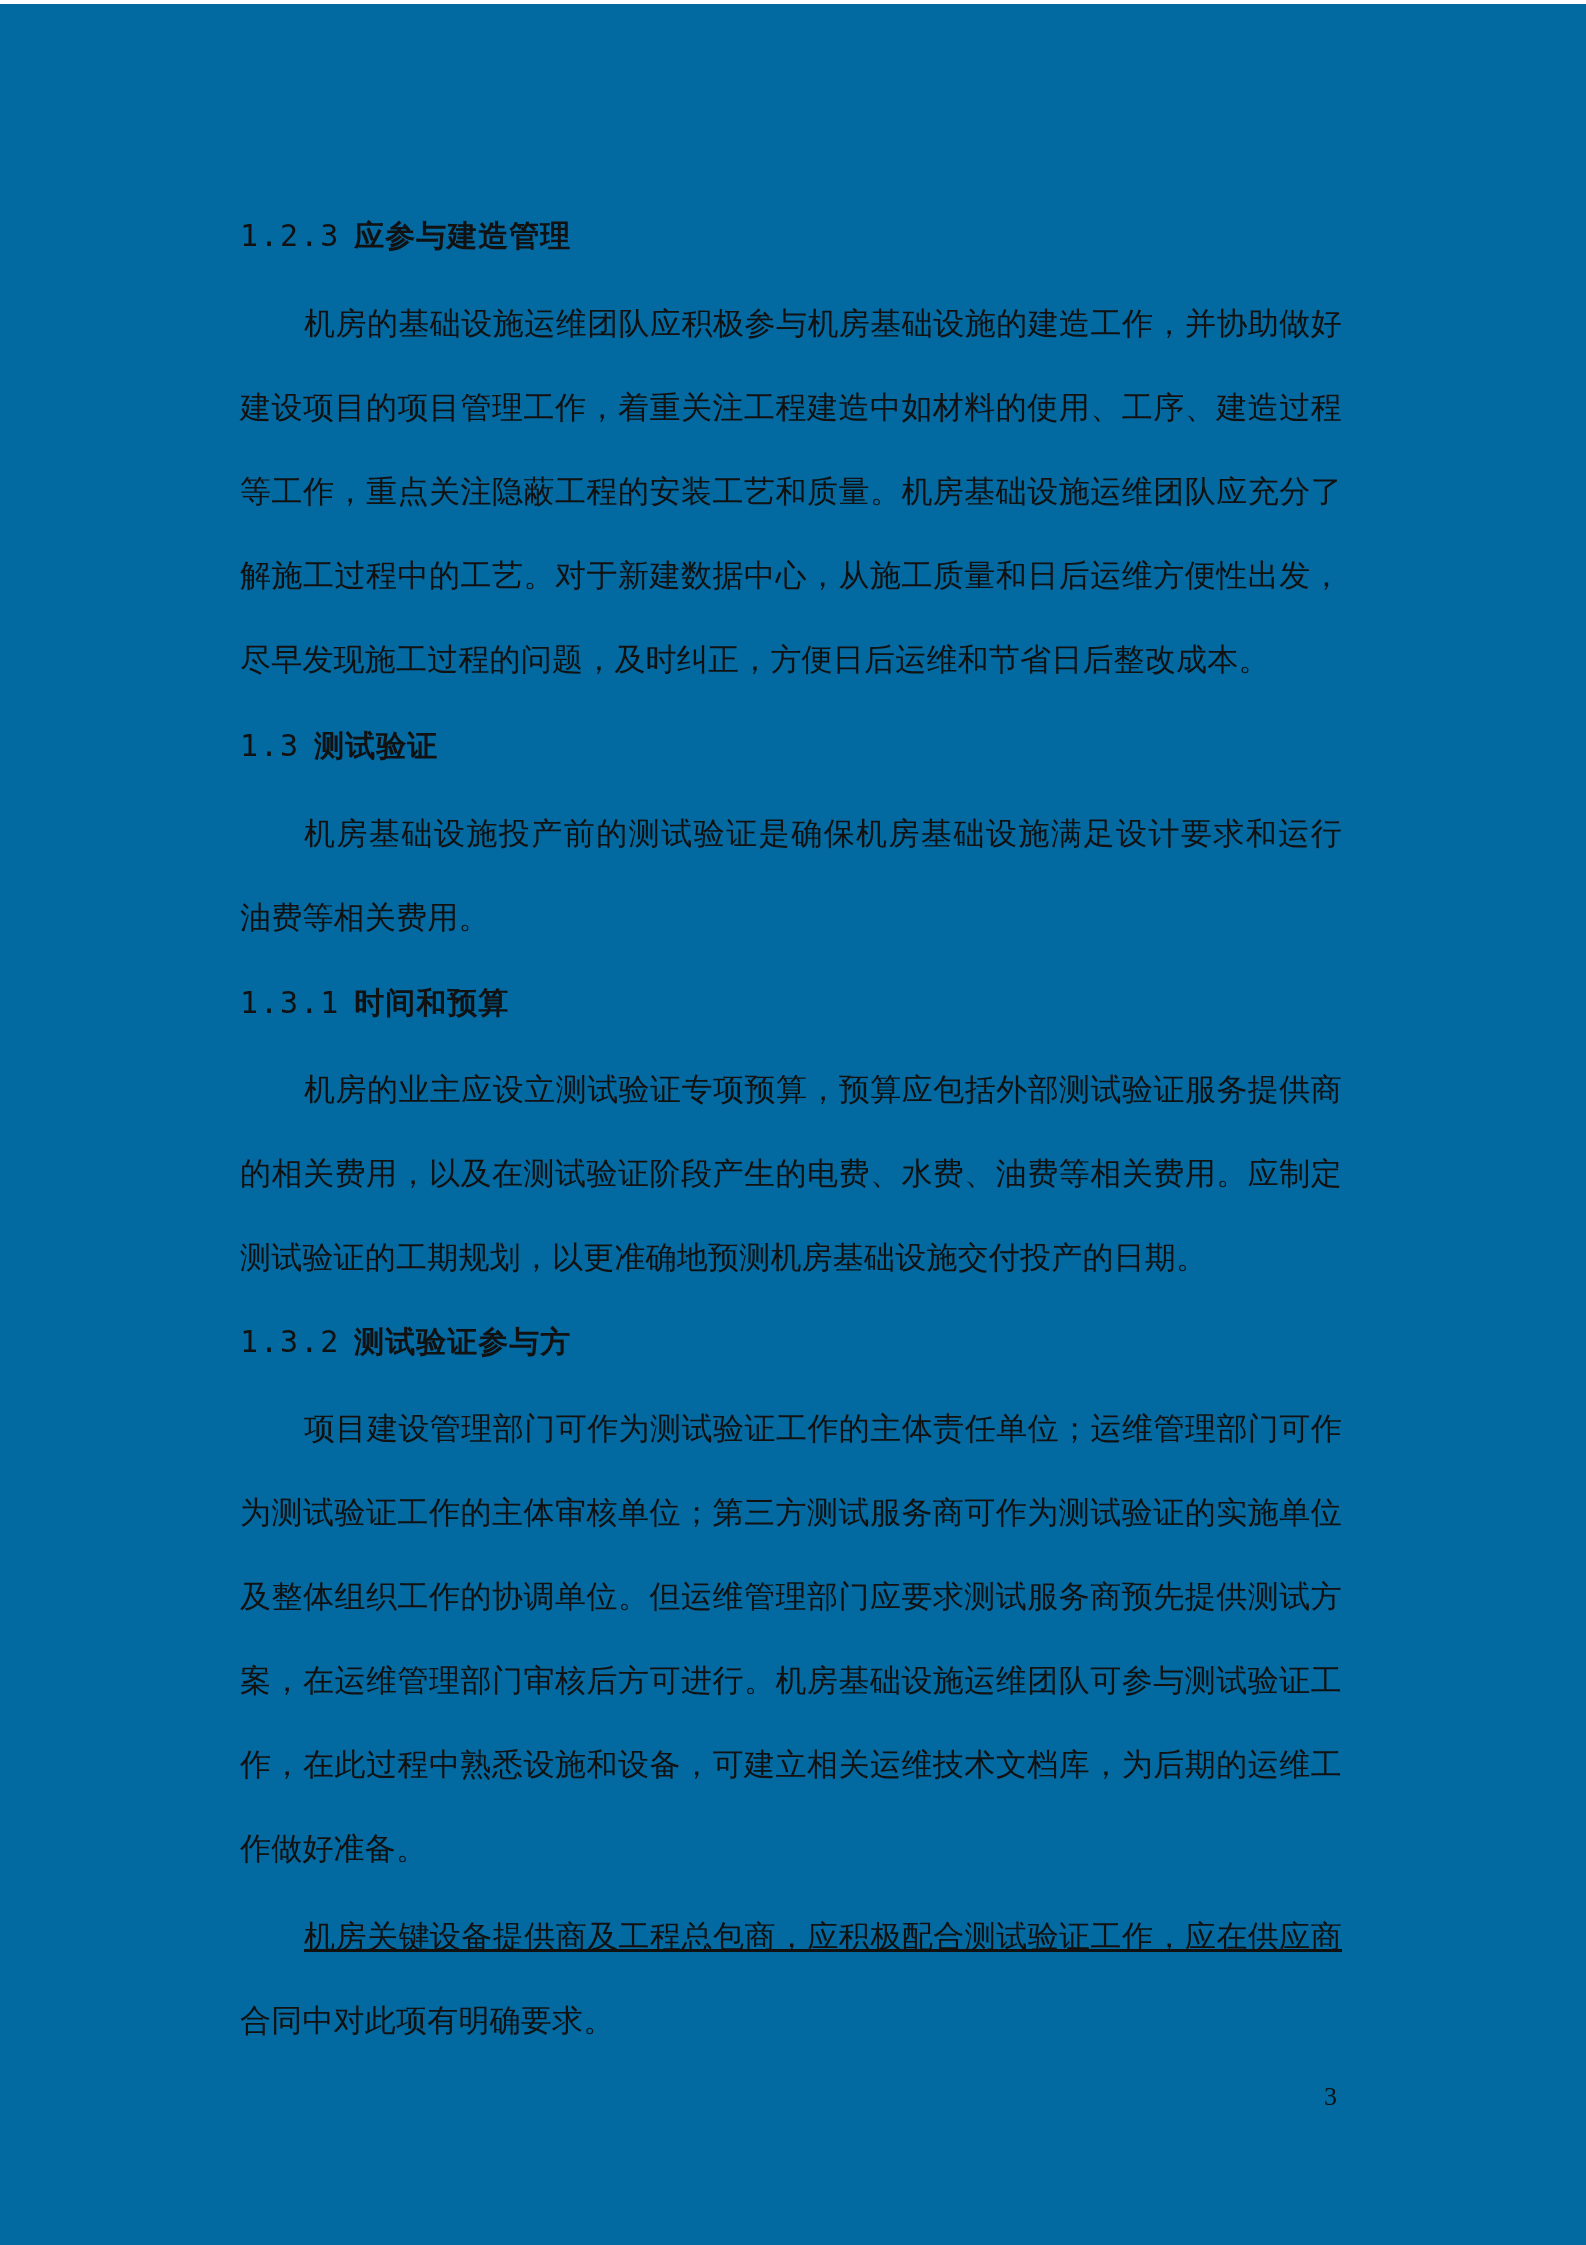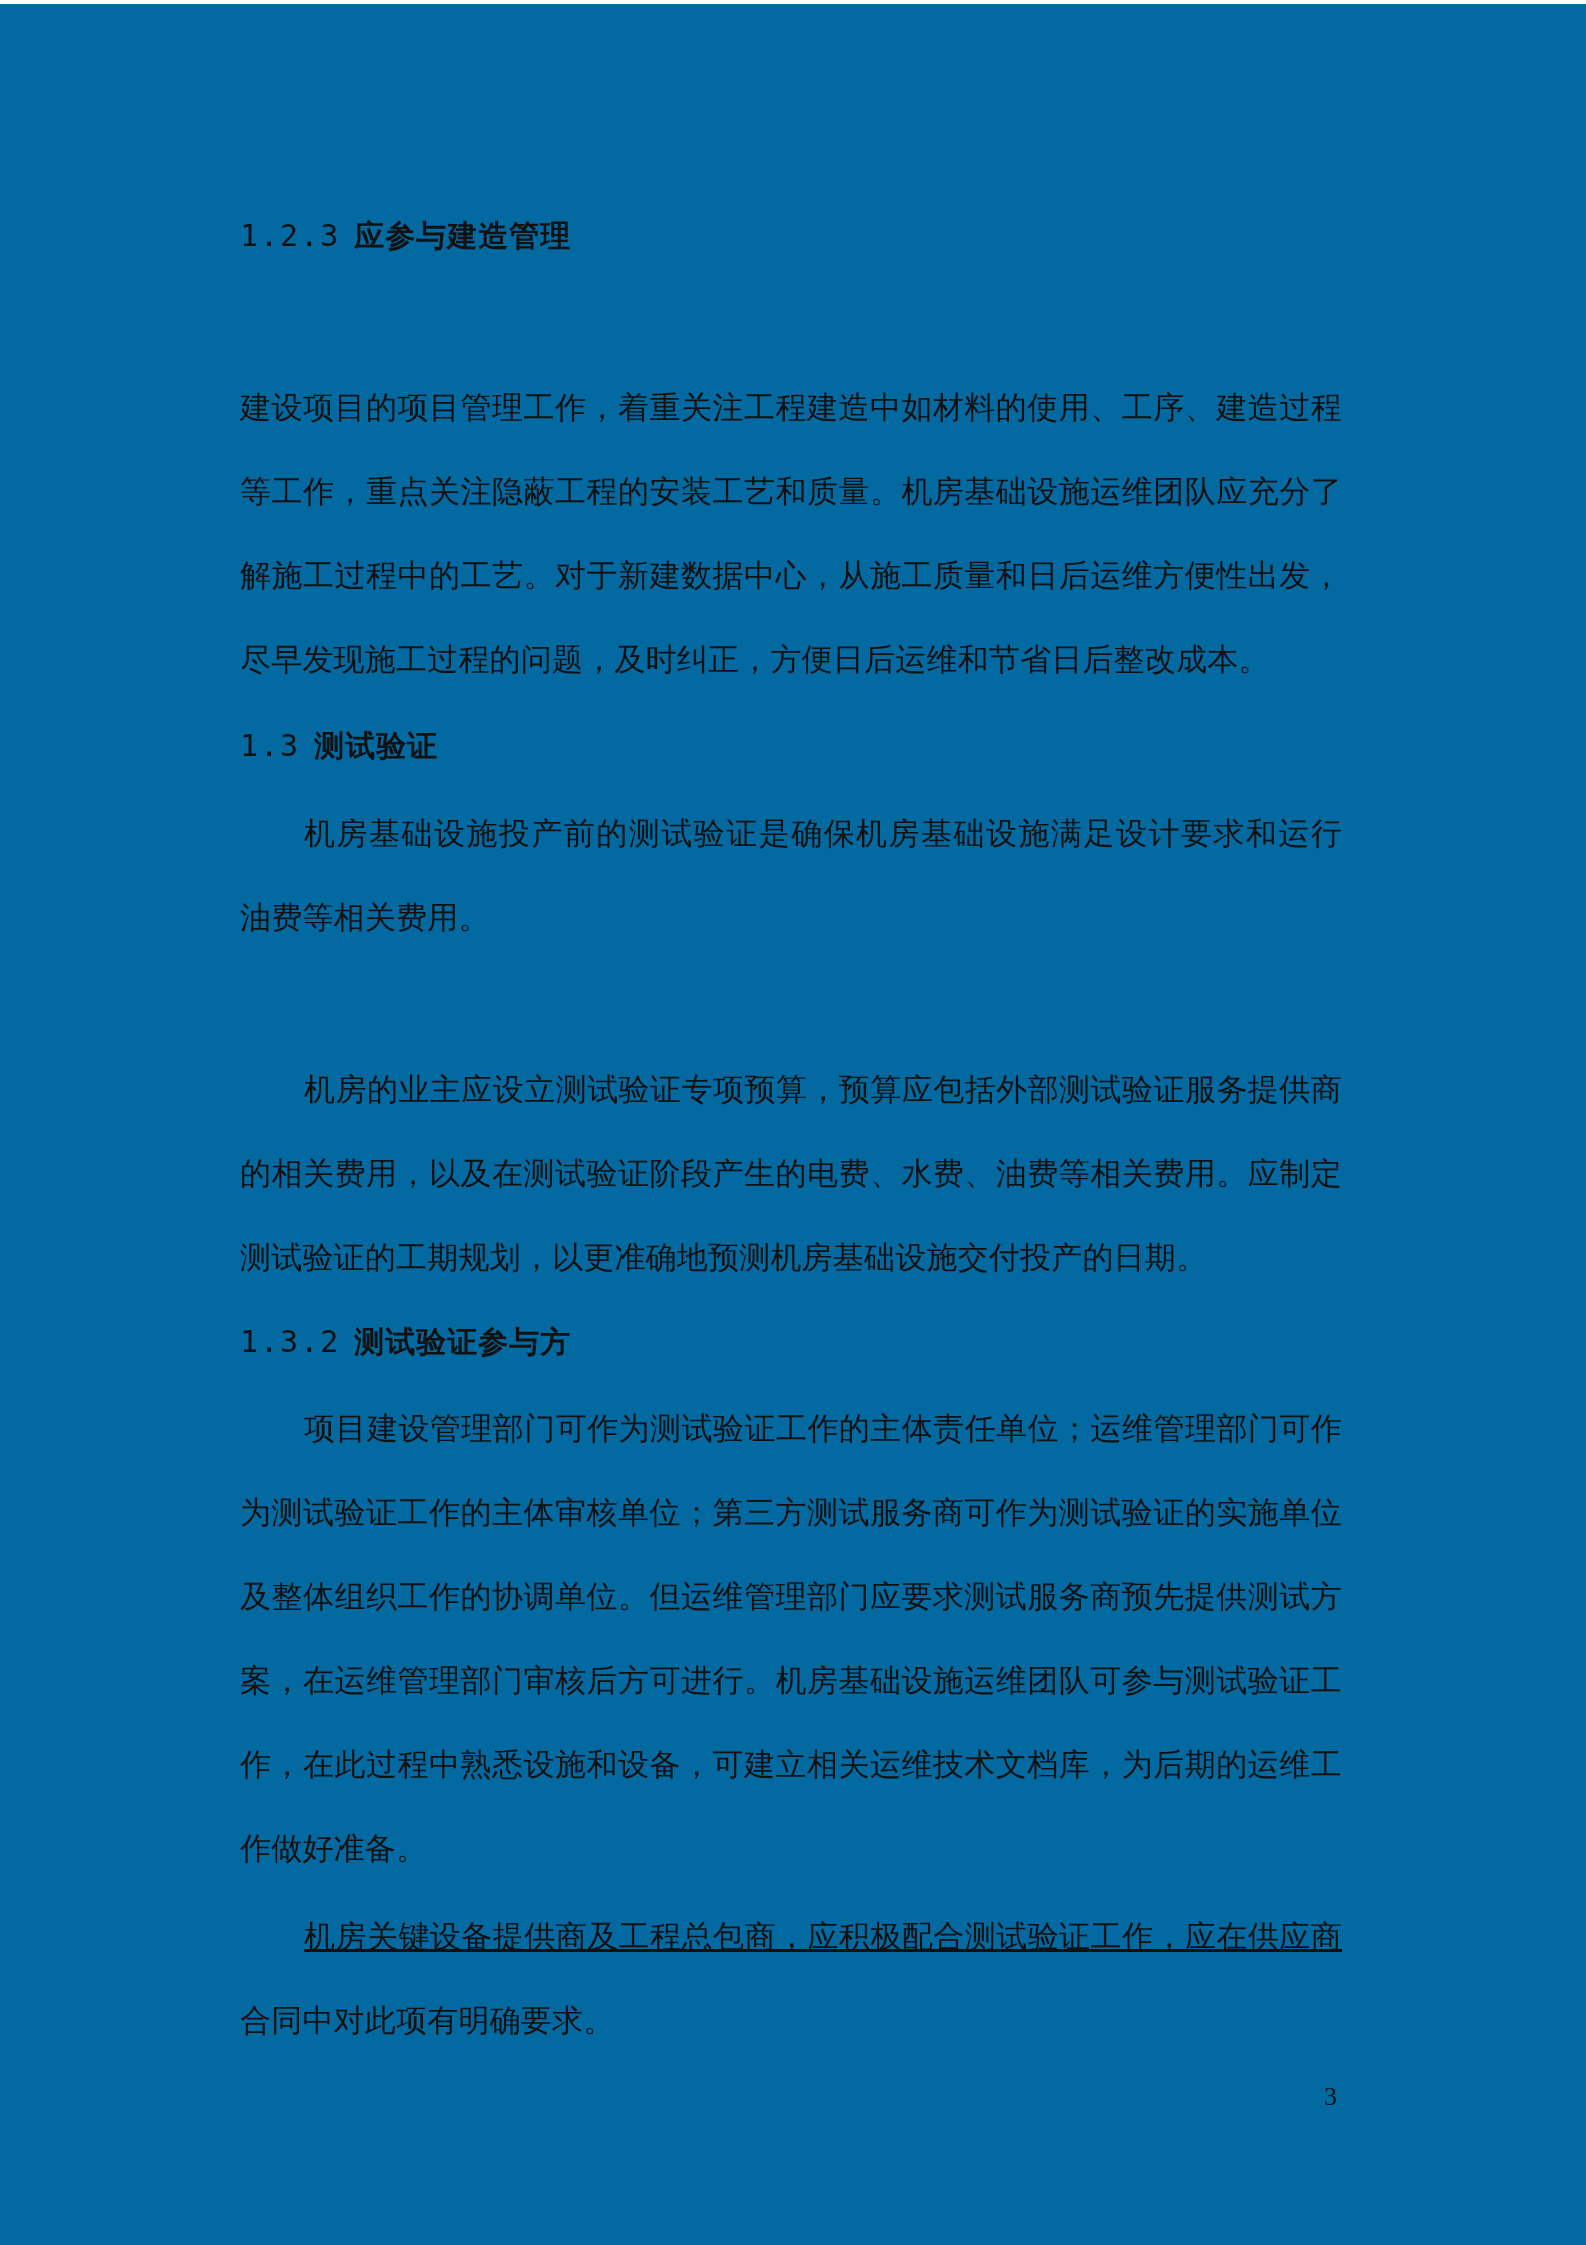--- a/index.html
+++ b/index.html
@@ -18,31 +18,35 @@
              font-family: "Liberation Serif", serif; }
 </style>
 </head>
 <body>
 
 <div class="page">
 
   <div class="heading" style="top:202px;">
     <span class="num">1.2.3</span><span>应参与建造管理</span>
   </div>
+  <div class="line indent" style="top:289px;">机房的基础设施运维团队应积极参与机房基础设施的建造工作，并协助做好</div>
   <div class="line" style="top:373px;">建设项目的项目管理工作，着重关注工程建造中如材料的使用、工序、建造过程</div>
   <div class="line" style="top:457px;">等工作，重点关注隐蔽工程的安装工艺和质量。机房基础设施运维团队应充分了</div>
   <div class="line" style="top:541px;">解施工过程中的工艺。对于新建数据中心，从施工质量和日后运维方便性出发，</div>
   <div class="line last" style="top:625px;">尽早发现施工过程的问题，及时纠正，方便日后运维和节省日后整改成本。</div>
 
   <div class="heading" style="top:712px;">
     <span class="num">1.3</span><span>测试验证</span>
   </div>
   <div class="line indent" style="top:799px;">机房基础设施投产前的测试验证是确保机房基础设施满足设计要求和运行</div>
   <div class="line last" style="top:883px;">油费等相关费用。</div>
 
+  <div class="heading" style="top:969px;">
+    <span class="num">1.3.1</span><span>时间和预算</span>
+  </div>
   <div class="line indent" style="top:1055px;">机房的业主应设立测试验证专项预算，预算应包括外部测试验证服务提供商</div>
   <div class="line" style="top:1139px;">的相关费用，以及在测试验证阶段产生的电费、水费、油费等相关费用。应制定</div>
   <div class="line last" style="top:1223px;">测试验证的工期规划，以更准确地预测机房基础设施交付投产的日期。</div>
 
   <div class="heading" style="top:1308px;">
     <span class="num">1.3.2</span><span>测试验证参与方</span>
   </div>
   <div class="line indent" style="top:1394px;">项目建设管理部门可作为测试验证工作的主体责任单位；运维管理部门可作</div>
   <div class="line" style="top:1478px;">为测试验证工作的主体审核单位；第三方测试服务商可作为测试验证的实施单位</div>
   <div class="line" style="top:1562px;">及整体组织工作的协调单位。但运维管理部门应要求测试服务商预先提供测试方</div>

